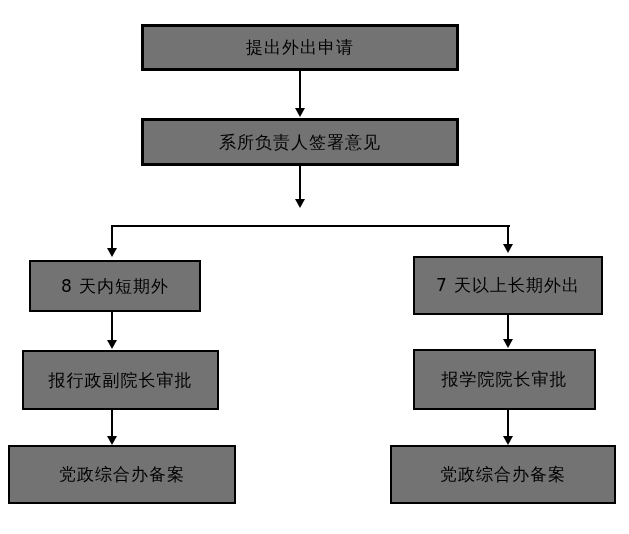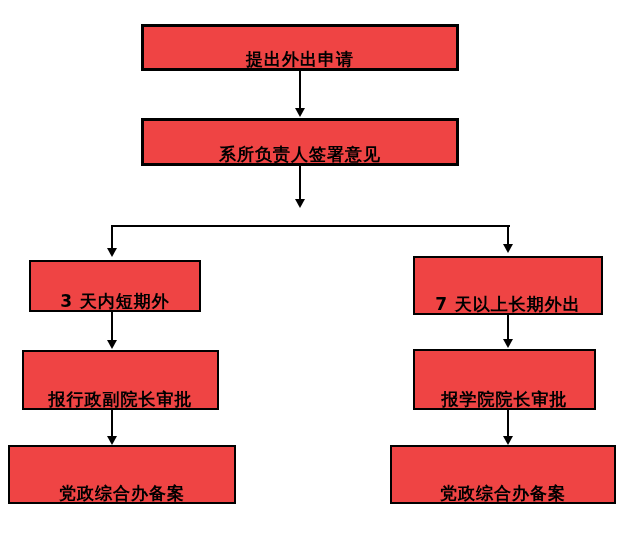--- a/index.html
+++ b/index.html
@@ -14,27 +14,26 @@
   #canvas {
     position: relative;
     width: 629px;
     height: 534px;
     background: #ffffff;
     overflow: hidden;
   }
   .node {
     position: absolute;
     box-sizing: border-box;
-    background: #ef4444;
+    background: #737373;
     border: 2px solid #000000;
     display: flex;
-    align-items: flex-end;
+    align-items: center;
     justify-content: center;
     color: #000000;
-    font-weight: bold;
   }
   .node.thick {
     border-width: 3px;
   }
   .node-label {
     font-size: 17px;
     line-height: 1;
     letter-spacing: 1px;
     white-space: nowrap;
     color: #000000;
@@ -80,21 +79,21 @@
 
   <div class="hline" style="left:112px; top:225px; width:398px;"></div>
 
   <div class="vline" style="left:111px; top:225px; height:24px;"></div>
   <div class="arrowhead" style="left:107px; top:248px;"></div>
 
   <div class="vline" style="left:507px; top:225px; height:20px;"></div>
   <div class="arrowhead" style="left:503px; top:244px;"></div>
 
   <div class="node" style="left:29px; top:260px; width:172px; height:52px;">
-    <span class="node-label">3 天内短期外</span>
+    <span class="node-label">8 天内短期外</span>
   </div>
 
   <div class="node" style="left:413px; top:256px; width:190px; height:59px;">
     <span class="node-label">7 天以上长期外出</span>
   </div>
 
   <div class="vline" style="left:111px; top:312px; height:29px;"></div>
   <div class="arrowhead" style="left:107px; top:340px;"></div>
 
   <div class="vline" style="left:507px; top:315px; height:25px;"></div>

